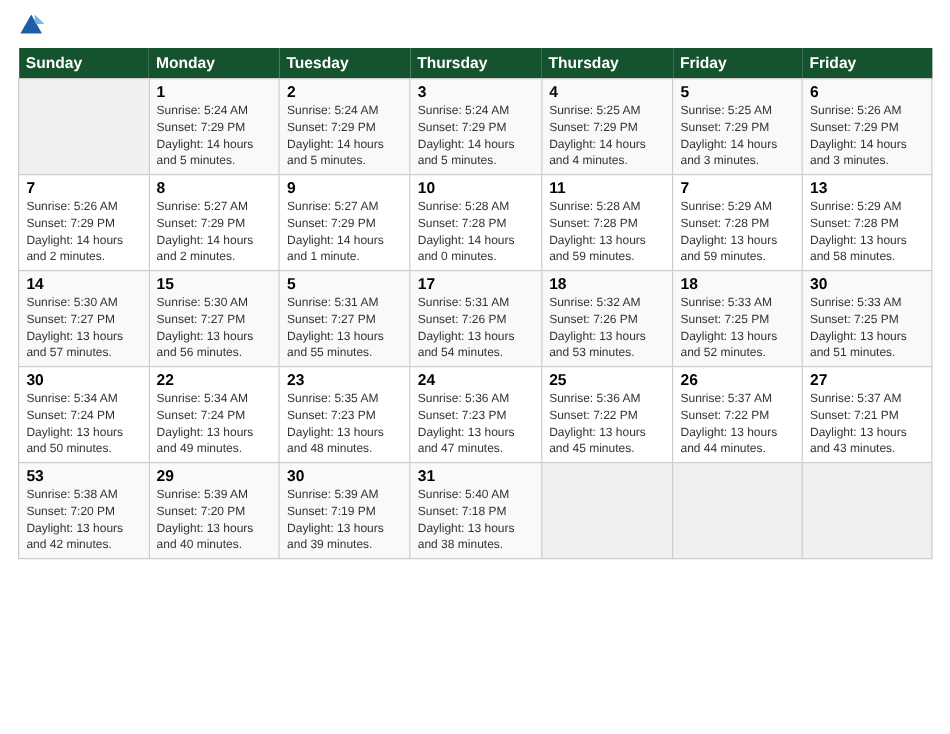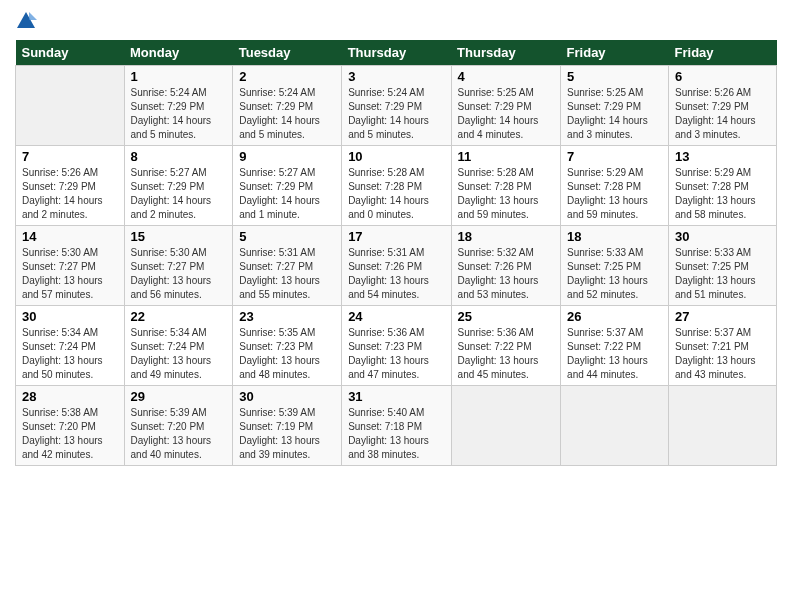--- a/index.html
+++ b/index.html
@@ -241,21 +241,21 @@
             <span class="day-num">26</span>
             <div class="day-info">Sunrise: 5:37 AM<br>Sunset: 7:22 PM<br>Daylight: 13 hours<br>and 44 minutes.</div>
           </td>
           <td>
             <span class="day-num">27</span>
             <div class="day-info">Sunrise: 5:37 AM<br>Sunset: 7:21 PM<br>Daylight: 13 hours<br>and 43 minutes.</div>
           </td>
         </tr>
         <tr>
           <td>
-            <span class="day-num">28</span>
+            <span class="day-num">53</span>
             <div class="day-info">Sunrise: 5:38 AM<br>Sunset: 7:20 PM<br>Daylight: 13 hours<br>and 42 minutes.</div>
           </td>
           <td>
             <span class="day-num">29</span>
             <div class="day-info">Sunrise: 5:39 AM<br>Sunset: 7:20 PM<br>Daylight: 13 hours<br>and 40 minutes.</div>
           </td>
           <td>
             <span class="day-num">30</span>
             <div class="day-info">Sunrise: 5:39 AM<br>Sunset: 7:19 PM<br>Daylight: 13 hours<br>and 39 minutes.</div>
           </td>

